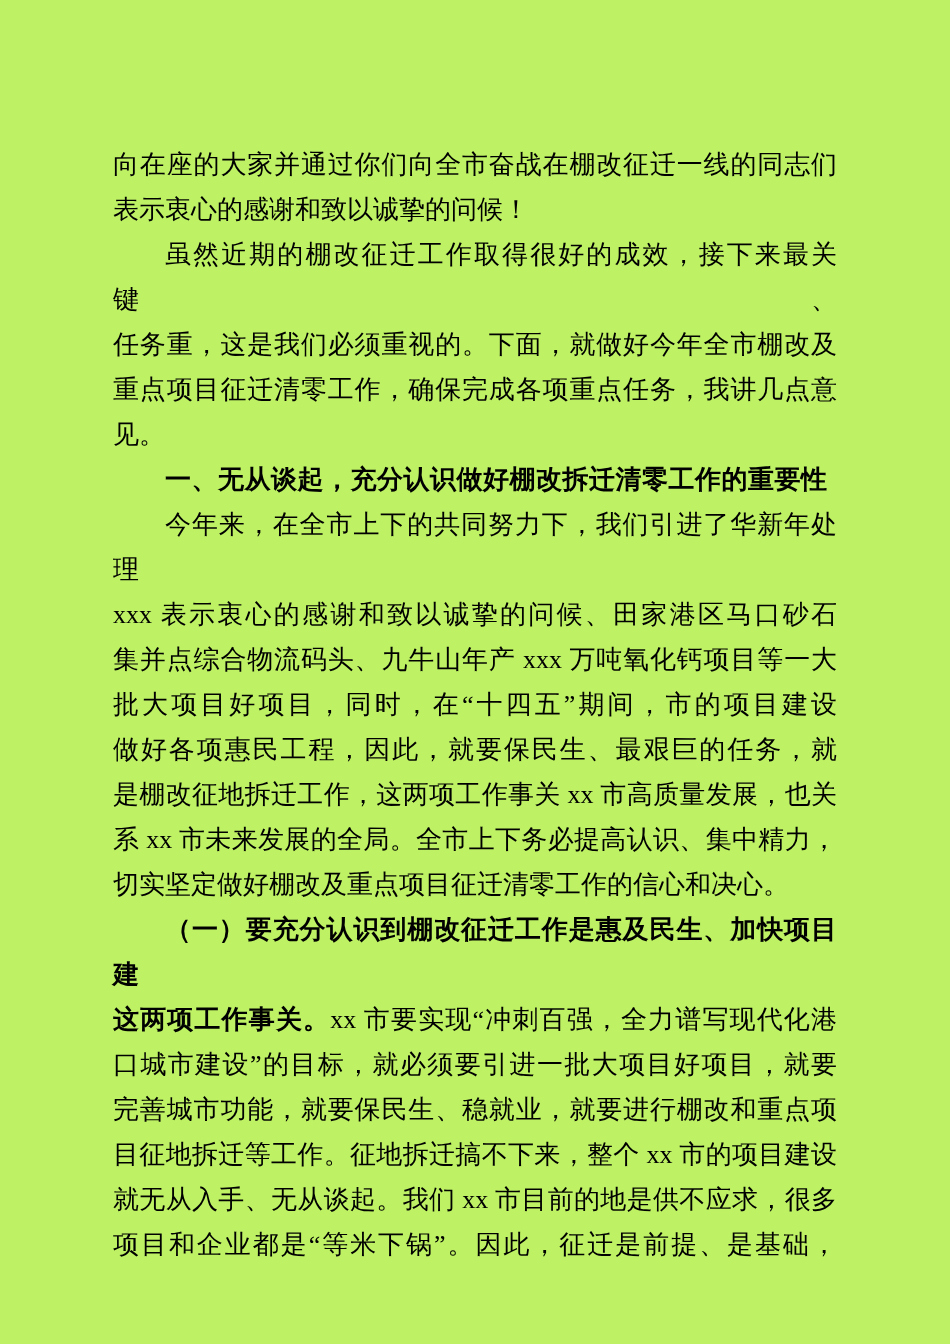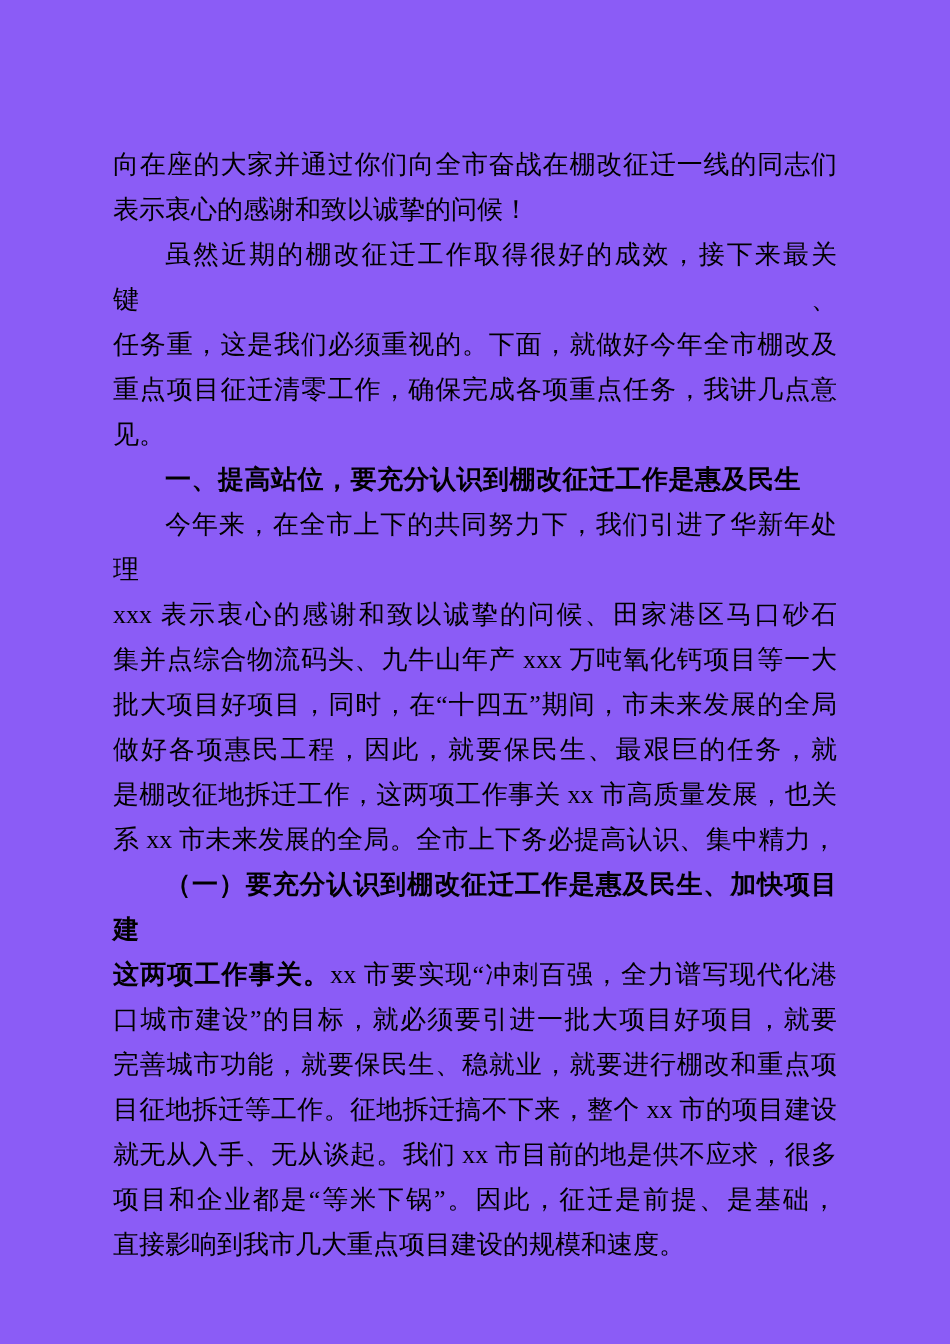--- a/index.html
+++ b/index.html
@@ -4,21 +4,21 @@
 <style>
   html, body {
     margin: 0;
     padding: 0;
     background: #ffffff;
   }
   #page {
     position: relative;
     width: 950px;
     height: 1344px;
-    background: #8b5cf6;
+    background: #bef264;
     overflow: hidden;
   }
   #text-block {
     position: absolute;
     left: 113px;
     top: 142px;
     width: 724px;
     color: #000000;
     font-family: "Liberation Serif", serif;
     font-size: 26px;
@@ -51,35 +51,35 @@
         <div class="line"><span class="run">向在座的大家并通过你们向全市奋战在棚改征迁一线的同志们</span></div>
         <div class="line final"><span class="run">表示衷心的感谢和致以诚挚的问候！</span></div>
       </div>
       <div class="paragraph body">
         <div class="line indent"><span class="run">虽然近期的棚改征迁工作取得很好的成效，接下来最关键、</span></div>
         <div class="line"><span class="run">任务重，这是我们必须重视的。下面，就做好今年全市棚改及</span></div>
         <div class="line"><span class="run">重点项目征迁清零工作，确保完成各项重点任务，我讲几点意</span></div>
         <div class="line final"><span class="run">见。</span></div>
       </div>
       <div class="paragraph heading">
-        <div class="line indent final"><span class="run bold">一、提高站位，要充分认识到棚改征迁工作是惠及民生</span></div>
+        <div class="line indent final"><span class="run bold">一、无从谈起，充分认识做好棚改拆迁清零工作的重要性</span></div>
       </div>
       <div class="paragraph body">
         <div class="line indent"><span class="run">今年来，在全市上下的共同努力下，我们引进了华新年处理</span></div>
         <div class="line"><span class="run">xxx 表示衷心的感谢和致以诚挚的问候、田家港区马口砂石</span></div>
         <div class="line"><span class="run">集并点综合物流码头、九牛山年产 xxx 万吨氧化钙项目等一大</span></div>
-        <div class="line"><span class="run">批大项目好项目，同时，在“十四五”期间，市未来发展的全局</span></div>
+        <div class="line"><span class="run">批大项目好项目，同时，在“十四五”期间，市的项目建设</span></div>
         <div class="line"><span class="run">做好各项惠民工程，因此，就要保民生、最艰巨的任务，就</span></div>
         <div class="line"><span class="run">是棚改征地拆迁工作，这两项工作事关 xx 市高质量发展，也关</span></div>
         <div class="line"><span class="run">系 xx 市未来发展的全局。全市上下务必提高认识、集中精力，</span></div>
+        <div class="line final"><span class="run">切实坚定做好棚改及重点项目征迁清零工作的信心和决心。</span></div>
       </div>
       <div class="paragraph body">
         <div class="line indent"><span class="run bold">（一）要充分认识到棚改征迁工作是惠及民生、加快项目建</span></div>
         <div class="line"><span class="run bold">这两项工作事关。</span><span class="run">xx 市要实现“冲刺百强，全力谱写现代化港</span></div>
         <div class="line"><span class="run">口城市建设”的目标，就必须要引进一批大项目好项目，就要</span></div>
         <div class="line"><span class="run">完善城市功能，就要保民生、稳就业，就要进行棚改和重点项</span></div>
         <div class="line"><span class="run">目征地拆迁等工作。征地拆迁搞不下来，整个 xx 市的项目建设</span></div>
         <div class="line"><span class="run">就无从入手、无从谈起。我们 xx 市目前的地是供不应求，很多</span></div>
         <div class="line"><span class="run">项目和企业都是“等米下锅”。因此，征迁是前提、是基础，</span></div>
-        <div class="line final"><span class="run">直接影响到我市几大重点项目建设的规模和速度。</span></div>
       </div>
     </div>
 </div>
 
 </body></html>

